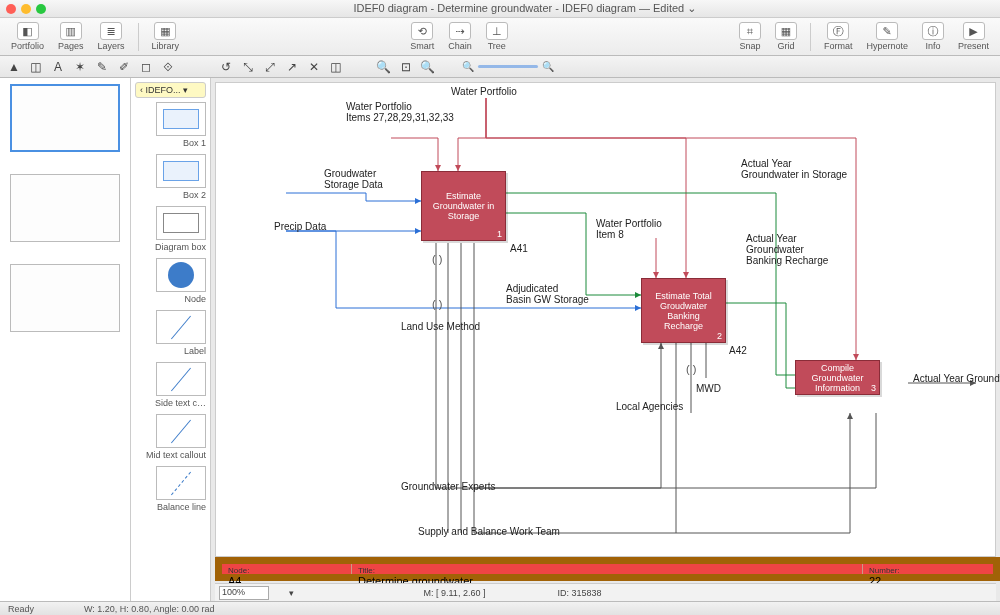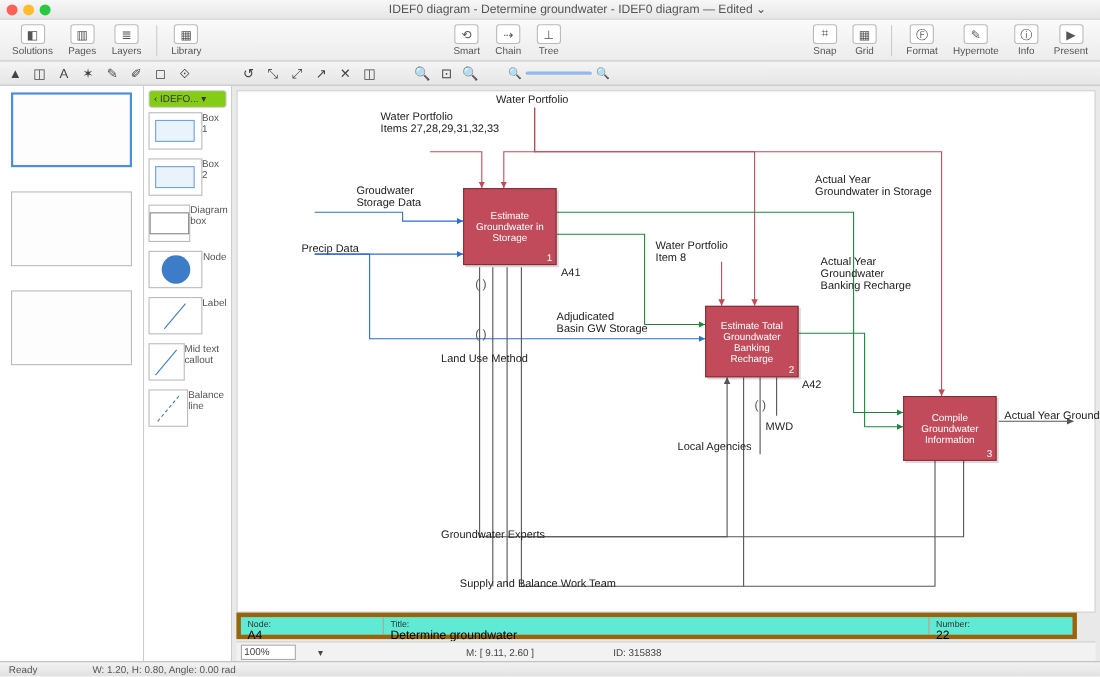--- a/index.html
+++ b/index.html
@@ -16,26 +16,26 @@
 .spacer{flex:1}
 .toolsrow { height:22px; background:linear-gradient(#f4f4f4,#e6e6e6); border-bottom:1px solid #bbb; display:flex; align-items:center; padding:0 6px; gap:6px;}
 .tool { width:16px; height:16px; display:flex; align-items:center; justify-content:center; color:#444; font-size:12px; cursor:pointer;}
 .zoombar{display:flex;align-items:center;gap:4px; margin-left:20px;}
 .zoombar .track{width:60px;height:3px;background:#94b8e8;border-radius:2px;}
 .main { display:flex; height: calc(615px - 18px - 38px - 22px - 14px); }
 .leftpanel { width:131px; background:#fff; border-right:1px solid #ccc; padding:6px; display:flex; flex-direction:column; gap:22px; align-items:center;}
 .thumb { width:110px; height:68px; border:1px solid #bbb; background:#fdfdfd; position:relative;}
 .thumb.sel{border:2px solid #4a90e2;}
 .shapelib { width:80px; background:#fff; border-right:1px solid #ccc; padding:4px; overflow:hidden; position:relative;}
-.crumbs{height:16px;border:1px solid #ccc;border-radius:3px;font-size:9px;display:flex;align-items:center;padding:0 4px;color:#333;margin-bottom:4px;background:#84cc16;}
-.shapeitem{display:flex;flex-direction:row;align-items:flex-start;font-size:9px;color:#555;margin-bottom:6px;}
+.crumbs{height:16px;border:1px solid #ccc;border-radius:3px;font-size:9px;display:flex;align-items:center;padding:0 4px;color:#333;margin-bottom:4px;background:#fef9c3;}
+.shapeitem{display:flex;flex-direction:column;align-items:flex-end;font-size:9px;color:#555;margin-bottom:6px;}
 .shapeprev{width:50px;height:34px;border:1px solid #bbb;background:#fff;display:flex;align-items:center;justify-content:center;margin-bottom:2px;}
 .canvaswrap{flex:1;position:relative;background:#e9e9e9;overflow:hidden;}
 .canvas{position:absolute;left:4px;top:4px;right:4px;bottom:44px;background:#fff;border:1px solid #ccc;}
-.footer{position:absolute;left:4px;right:21px;bottom:20px;height:24px;display:flex;border:4px solid #a16207;background:#5eead4;font-size:10px;}
+.footer{position:absolute;left:4px;right:0;bottom:20px;height:24px;display:flex;border:7px solid #a16207;background:#ef4444;font-size:10px;}
 .footer .cell{border-right:1px solid #c98;padding:2px 6px;display:flex;flex-direction:column;}
 .footer .cell.a{width:130px}.footer .cell.b{flex:1}.footer .cell.c{width:130px;border-right:none}
 .footer .lab{font-size:8px;color:#333}.footer .val{font-size:11px}
 .bottombar{position:absolute;left:4px;right:4px;bottom:0;height:18px;display:flex;align-items:center;padding:0 4px;font-size:9px;color:#444;background:#f2f2f2;border-top:1px solid #ccc;}
 .zoomsel{width:50px;height:14px;border:1px solid #aaa;background:#fff;font-size:9px;padding:0 2px;}
 .statusbar{height:14px;background:linear-gradient(#f2f2f2,#e2e2e2);border-top:1px solid #bbb;display:flex;align-items:center;font-size:9px;color:#555;padding:0 8px;gap:50px;}
 .box{position:absolute;background:#c14b5a;color:#fff;font-size:9px;text-align:center;display:flex;align-items:center;justify-content:center;padding:2px;border:1px solid #8a2c38;box-shadow:2px 2px 0 rgba(0,0,0,.15);}
 .box .num{position:absolute;right:3px;bottom:1px;font-size:9px}
 .lbl{position:absolute;font-size:10px;color:#222;white-space:pre;}
 svg.wires{position:absolute;left:0;top:0;width:100%;height:100%;pointer-events:none;}
@@ -49,21 +49,21 @@
     <div class="dot red"></div>
     <div class="dot yellow"></div>
     <div class="dot green"></div>
   </div>
   <div class="title">IDEF0 diagram - Determine groundwater - IDEF0 diagram — Edited ⌄</div>
 </div>
 
 <div class="toolbar">
   <div class="tbtn">
       <div class="ico">◧</div>
-      <span>Solutions</span>
+      <span>Portfolio</span>
     </div>
   <div class="tbtn">
       <div class="ico">▥</div>
       <span>Pages</span>
     </div>
   <div class="tbtn">
       <div class="ico">≣</div>
       <span>Layers</span>
     </div>
   <div class="sep"></div>
@@ -174,20 +174,26 @@
     <div class="shapeitem">
         <div class="shapeprev">
           <div style="width:30px;height:1px;background:#3d7cc9;transform:rotate(-50deg)"></div>
         </div>
         <span>Label</span>
       </div>
     <div class="shapeitem">
         <div class="shapeprev">
           <div style="width:30px;height:1px;background:#3d7cc9;transform:rotate(-50deg)"></div>
         </div>
+        <span>Side text c…</span>
+      </div>
+    <div class="shapeitem">
+        <div class="shapeprev">
+          <div style="width:30px;height:1px;background:#3d7cc9;transform:rotate(-50deg)"></div>
+        </div>
         <span>Mid text callout</span>
       </div>
     <div class="shapeitem">
         <div class="shapeprev">
           <div style="width:30px;height:0;border-top:1px dashed #3d7cc9;transform:rotate(-50deg)"></div>
         </div>
         <span>Balance line</span>
       </div>
   </div>
 
@@ -236,26 +242,26 @@
       </svg>
 
       <div class="box" style="left:205px;top:88px;width:85px;height:70px">
         <span style="white-space:pre-line">Estimate
 Groundwater in
 Storage</span>
           <span class="num">1</span>
       </div>
       <div class="box" style="left:425px;top:195px;width:85px;height:65px">
         <span style="white-space:pre-line">Estimate Total
-Groundwater
+Groudwater
 Banking
 Recharge</span>
           <span class="num">2</span>
       </div>
-      <div class="box" style="left:605px;top:277px;width:85px;height:59px">
+      <div class="box" style="left:579px;top:277px;width:85px;height:35px">
         <span style="white-space:pre-line">Compile
 Groundwater
 Information</span>
           <span class="num">3</span>
       </div>
 
       <div class="lbl" style="left:235px;top:3px">Water Portfolio</div>
       <div class="lbl" style="left:130px;top:18px">Water Portfolio
 Items 27,28,29,31,32,33</div>
       <div class="lbl" style="left:108px;top:85px">Groudwater

